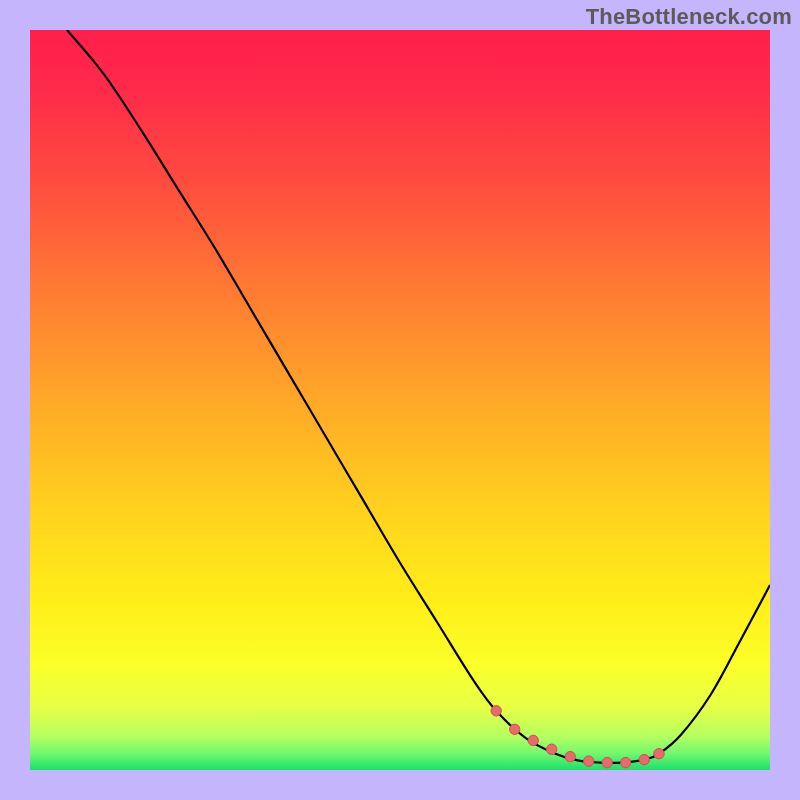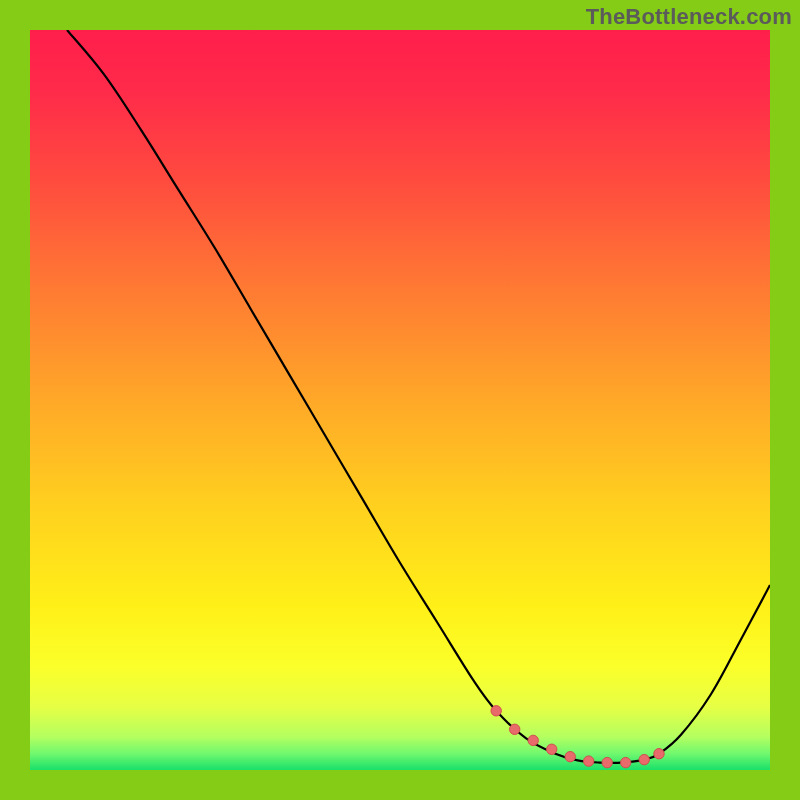--- a/index.html
+++ b/index.html
@@ -8,21 +8,21 @@
     width: 800px;
     height: 800px;
     background: #000;
     font-family: Arial, Helvetica, sans-serif;
     overflow: hidden;
   }
   .frame {
     position: relative;
     width: 800px;
     height: 800px;
-    background: #84cc16;
+    background: #c4b5fd;
     text-align: center;
   }
   .watermark {
     position: absolute;
     top: 4px;
     right: 8px;
     color: #5b5b5b;
     font-size: 22px;
     font-weight: 600;
     letter-spacing: 0.2px;

